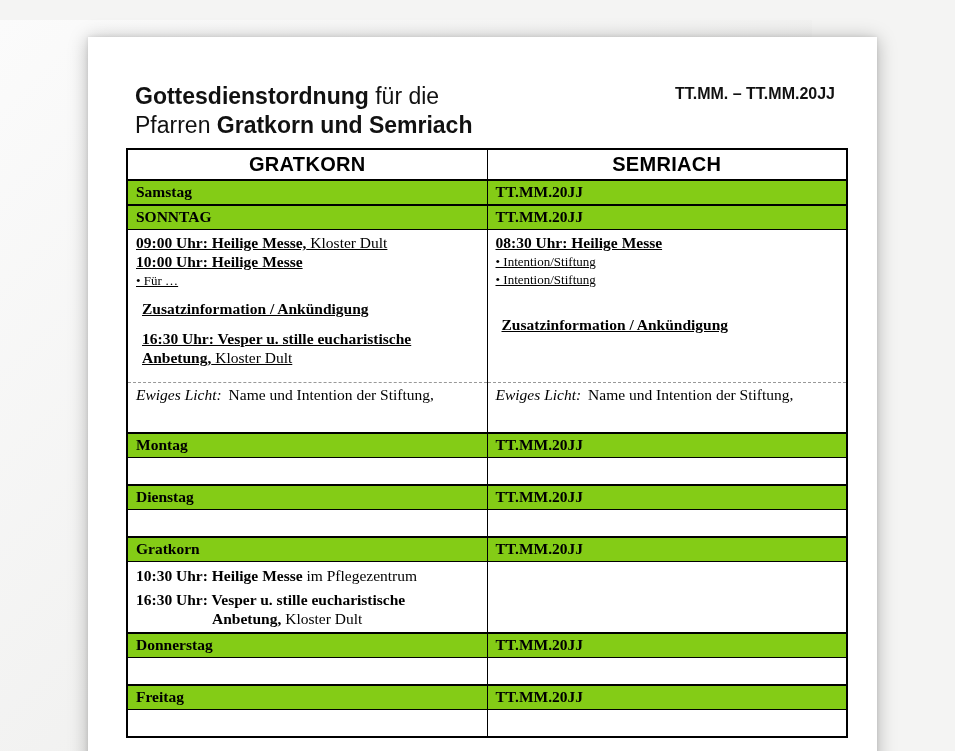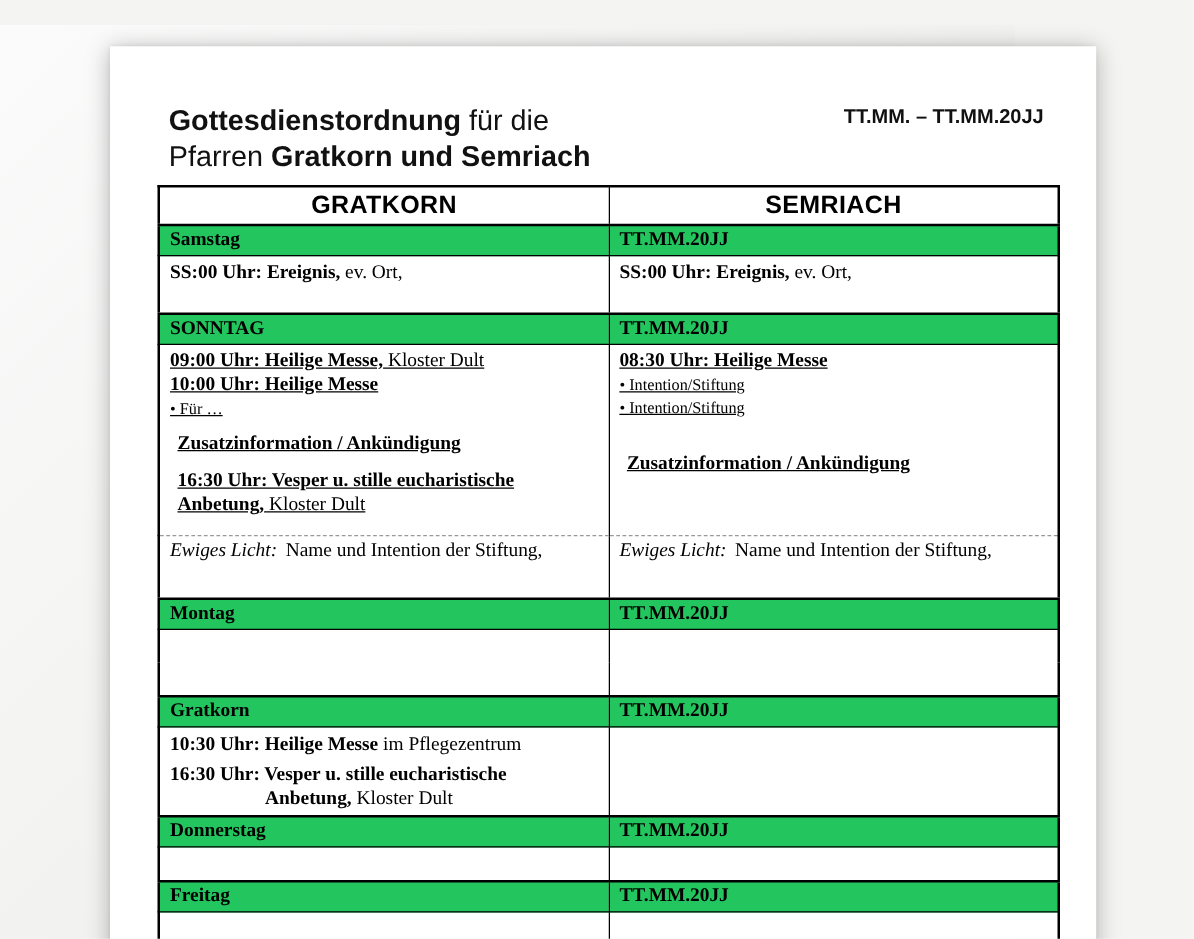--- a/index.html
+++ b/index.html
@@ -74,21 +74,21 @@
     letter-spacing: 0.3px;
   }
   table.schedule td {
     border-left: 1px solid #000;
     border-right: 1px solid #000;
     vertical-align: top;
     padding: 2px 8px 2px 8px;
     line-height: 19px;
   }
   tr.day-row td {
-    background: #22c55e;
+    background: #84cc16;
     border-top: 2px solid #000;
     border-bottom: 1px solid #000;
     font-weight: 700;
     height: 20px;
     padding-top: 1px;
   }
   tr.blank-row td { height: 22px; }
   tr.event-row td { height: 40px; padding-top: 3px; }
   tr.sunday-row td { height: 147px; padding-top: 3px; text-decoration: underline; }
   tr.wednesday-row td { height: 64px; padding-top: 4px; }
@@ -133,28 +133,20 @@
           <tr>
         <th>GRATKORN</th>
         <th>SEMRIACH</th>
       </tr>
 
       <tr class="day-row">
         <td>Samstag</td>
         <td>TT.MM.20JJ</td>
       </tr>
 
-      <tr class="event-row">
-        <td>
-          <p><span class="b">SS:00 Uhr: Ereignis,</span><span> ev. Ort,</span></p>
-        </td>
-        <td>
-          <p><span class="b">SS:00 Uhr: Ereignis,</span><span> ev. Ort,</span></p>
-        </td>
-      </tr>
 
       <tr class="day-row">
         <td>SONNTAG</td>
         <td>TT.MM.20JJ</td>
       </tr>
 
       <tr class="sunday-row">
         <td>
           <p><span class="b">09:00 Uhr: Heilige Messe,</span><span> Kloster Dult</span></p>
           <p class="b">10:00 Uhr: Heilige Messe</p>
@@ -182,20 +174,24 @@
 
       <tr class="day-row">
         <td>Montag</td>
         <td>TT.MM.20JJ</td>
       </tr>
       <tr class="blank-row">
         <td></td>
         <td></td>
       </tr>
 
+      <tr class="day-row">
+        <td>Dienstag</td>
+        <td>TT.MM.20JJ</td>
+      </tr>
       <tr class="blank-row">
         <td></td>
         <td></td>
       </tr>
 
       <tr class="day-row">
         <td>Gratkorn</td>
         <td>TT.MM.20JJ</td>
       </tr>
       <tr class="wednesday-row">

